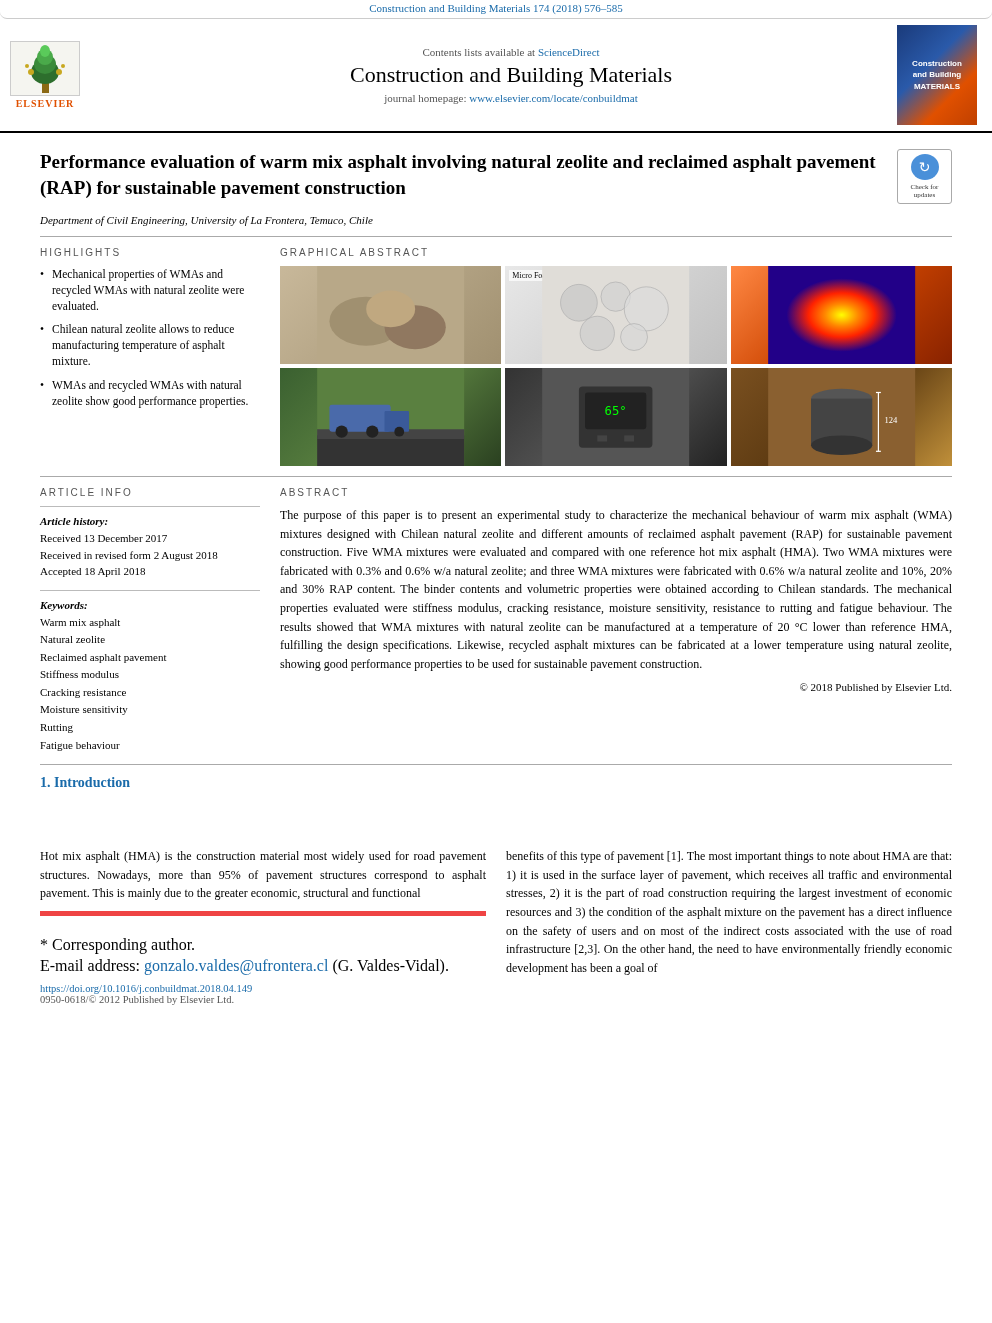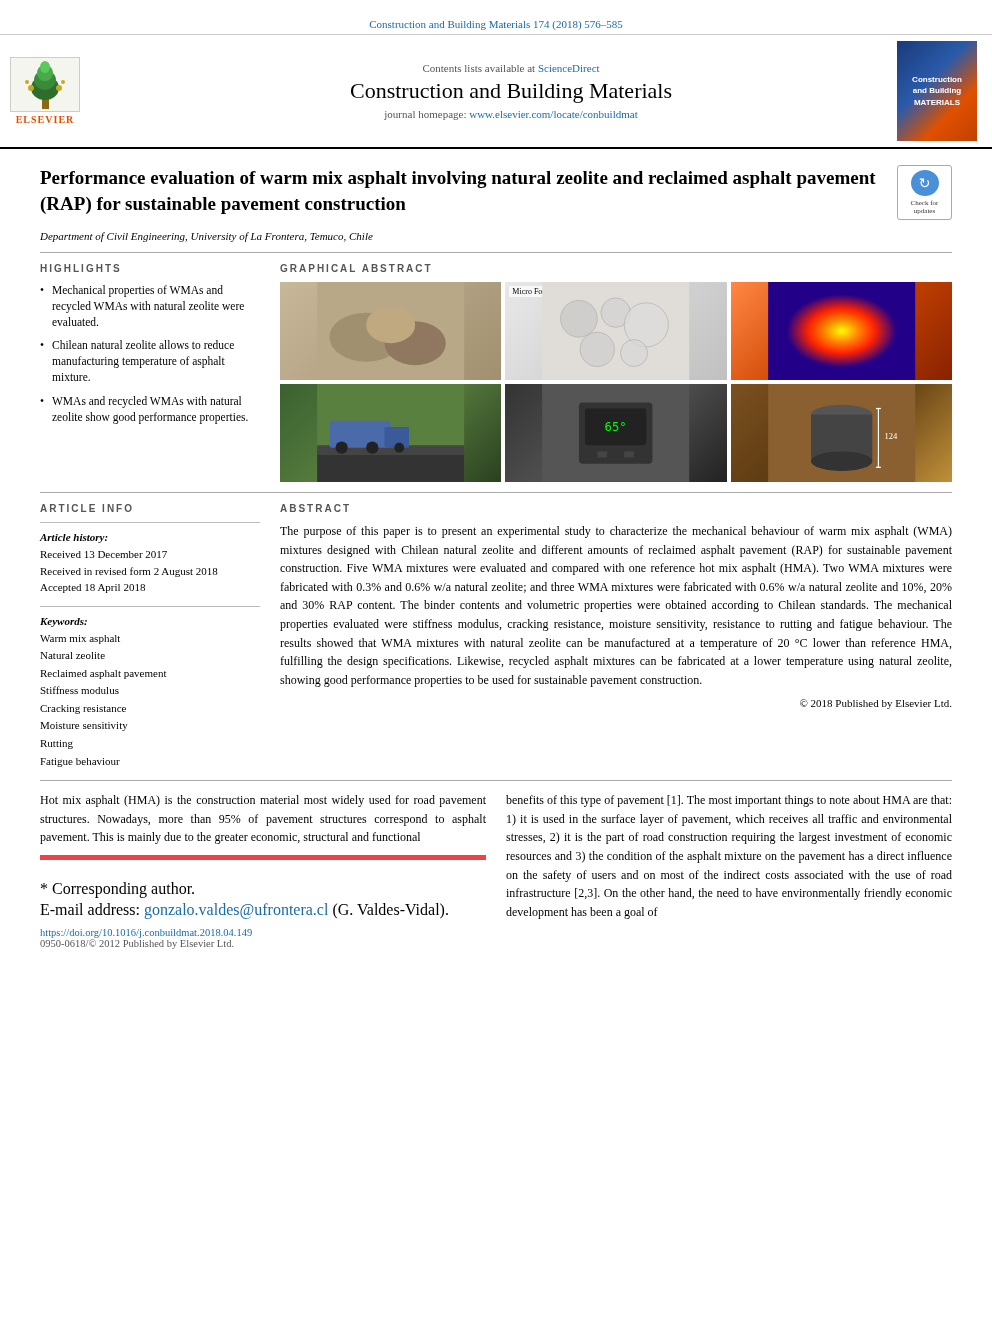--- a/index.html
+++ b/index.html
@@ -8,24 +8,25 @@
       font-family: 'Times New Roman', Times, serif;
       font-size: 13px;
       color: #000;
       width: 992px;
       min-height: 1323px;
     }
 
     
     .top-bar {
       text-align: center;
-      padding: 18px 0 4px;
+      padding: 2px 0 4px;
       font-size: 11px;
       color: #1a6baa;
       border-bottom: 1px solid #ccc;
+      border-radius: 7px;
     }
 
     
     .journal-header {
       display: flex;
       align-items: stretch;
       border-bottom: 2px solid #000;
       padding: 6px 10px;
       gap: 10px;
     }
@@ -185,21 +186,21 @@
     }
     .col-right {
       flex: 1;
     }
 
     .section-label {
       font-size: 10px;
       letter-spacing: 2px;
       color: #555;
       font-family: Arial, sans-serif;
-      font-weight: bold;
+      font-weight: normal;
       margin-bottom: 8px;
       text-transform: uppercase;
     }
 
     
     .highlights-list {
       list-style: none;
       padding: 0;
       margin: 0;
     }
@@ -321,20 +322,21 @@
       font-weight: bold;
       color: #1a6baa;
       margin-bottom: 8px;
     }
     .two-col-body {
       display: flex;
       gap: 20px;
     }
     .body-col {
       flex: 1;
+      margin-top: 48px;
     }
     .body-text {
       font-size: 12px;
       line-height: 1.55;
       text-align: justify;
       margin-bottom: 8px;
     }
     .footnote-area {
       border-top: 5px solid #ef4444;
       padding-top: 20px;
@@ -541,20 +543,21 @@
       </div>
     </div>
     <div class="article-info-right">
       <div class="section-label">ABSTRACT</div>
       <p class="abstract-text">The purpose of this paper is to present an experimental study to characterize the mechanical behaviour of warm mix asphalt (WMA) mixtures designed with Chilean natural zeolite and different amounts of reclaimed asphalt pavement (RAP) for sustainable pavement construction. Five WMA mixtures were evaluated and compared with one reference hot mix asphalt (HMA). Two WMA mixtures were fabricated with 0.3% and 0.6% w/a natural zeolite; and three WMA mixtures were fabricated with 0.6% w/a natural zeolite and 10%, 20% and 30% RAP content. The binder contents and volumetric properties were obtained according to Chilean standards. The mechanical properties evaluated were stiffness modulus, cracking resistance, moisture sensitivity, resistance to rutting and fatigue behaviour. The results showed that WMA mixtures with natural zeolite can be manufactured at a temperature of 20 °C lower than reference HMA, fulfilling the design specifications. Likewise, recycled asphalt mixtures can be fabricated at a lower temperature using natural zeolite, showing good performance properties to be used for sustainable pavement construction.</p>
       <p class="abstract-copyright">© 2018 Published by Elsevier Ltd.</p>
     </div>
   </div>
 
   <div class="introduction-section">
+    <div class="section-number-title">1. Introduction</div>
     <div class="two-col-body">
       <div class="body-col">
         <p class="body-text">Hot mix asphalt (HMA) is the construction material most widely used for road pavement structures. Nowadays, more than 95% of pavement structures correspond to asphalt pavement. This is mainly due to the greater economic, structural and functional</p>
 
         <div class="footnote-area">
           <p>* Corresponding author.</p>
           <p>
             <span>E-mail address:</span>
             <a style="color:#1a6baa;text-decoration:none;">gonzalo.valdes@ufrontera.cl</a>
             <span>(G. Valdes-Vidal).</span>

